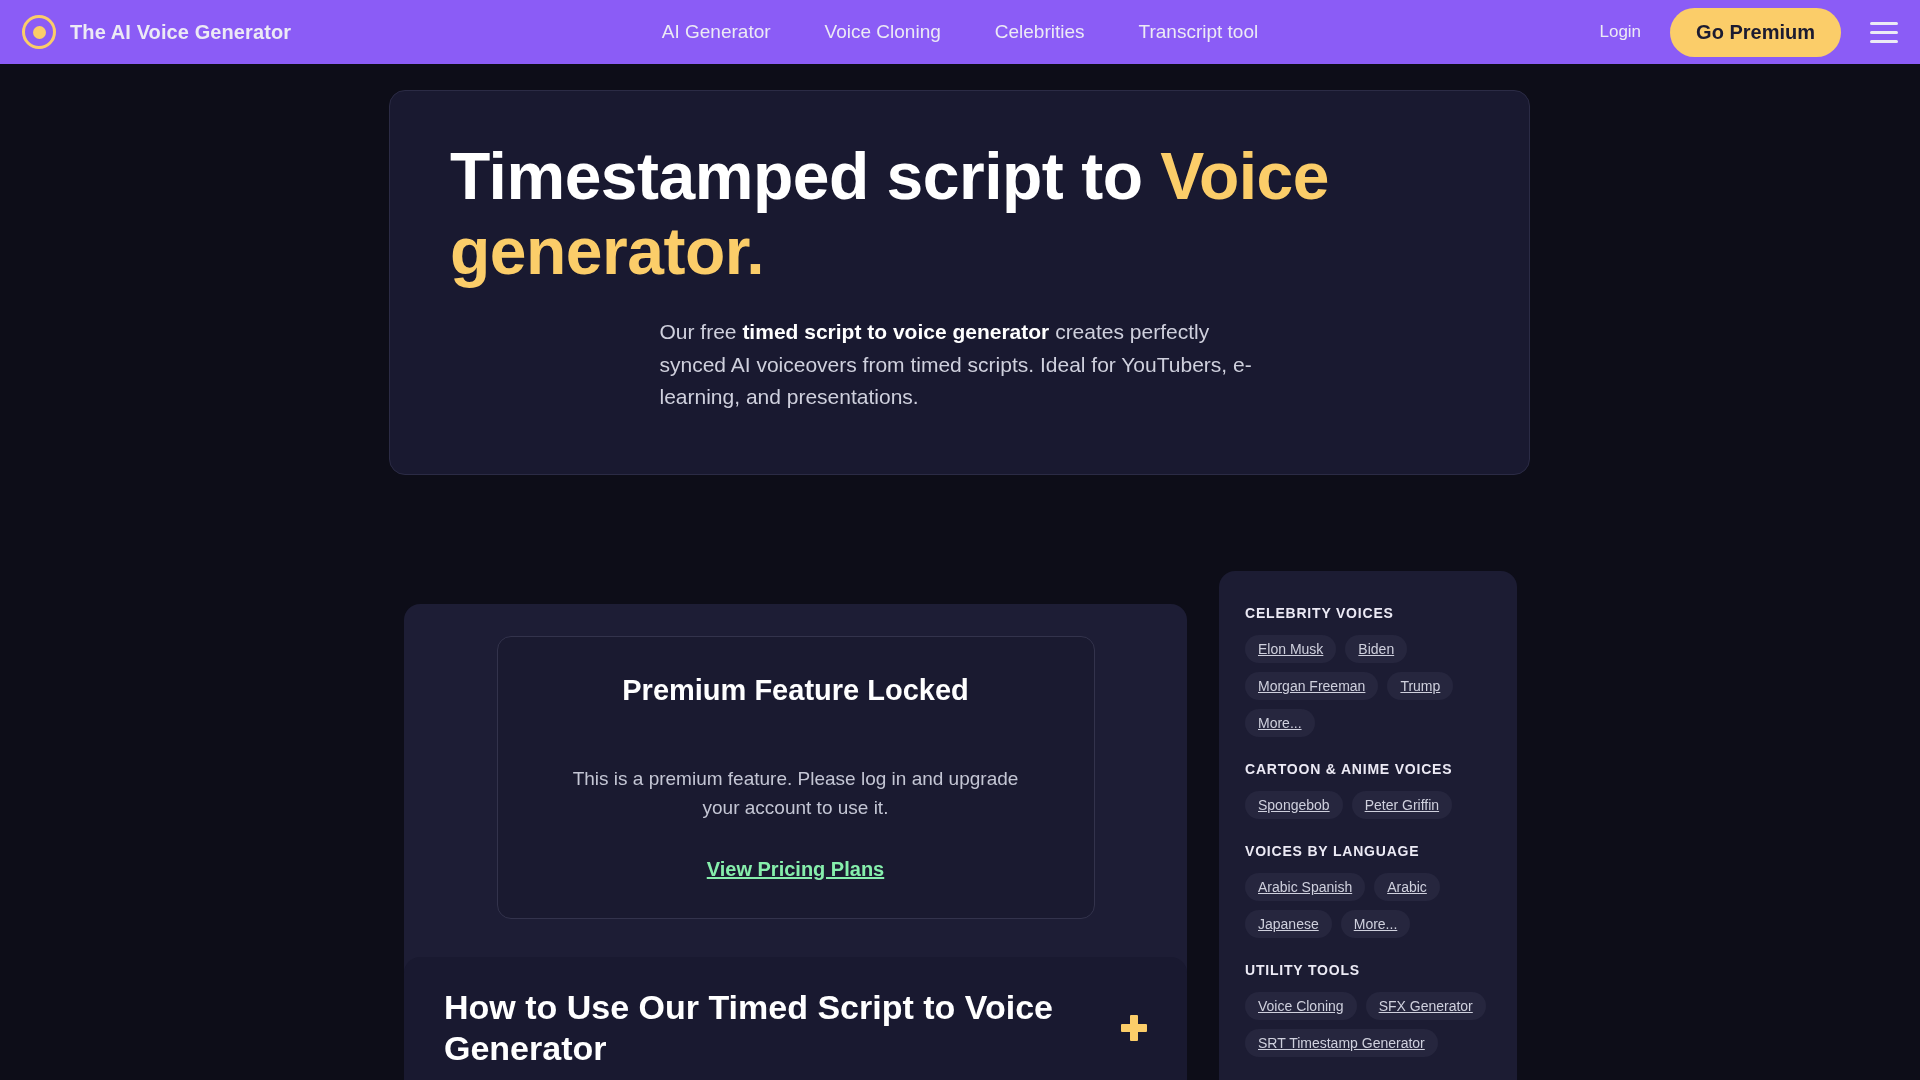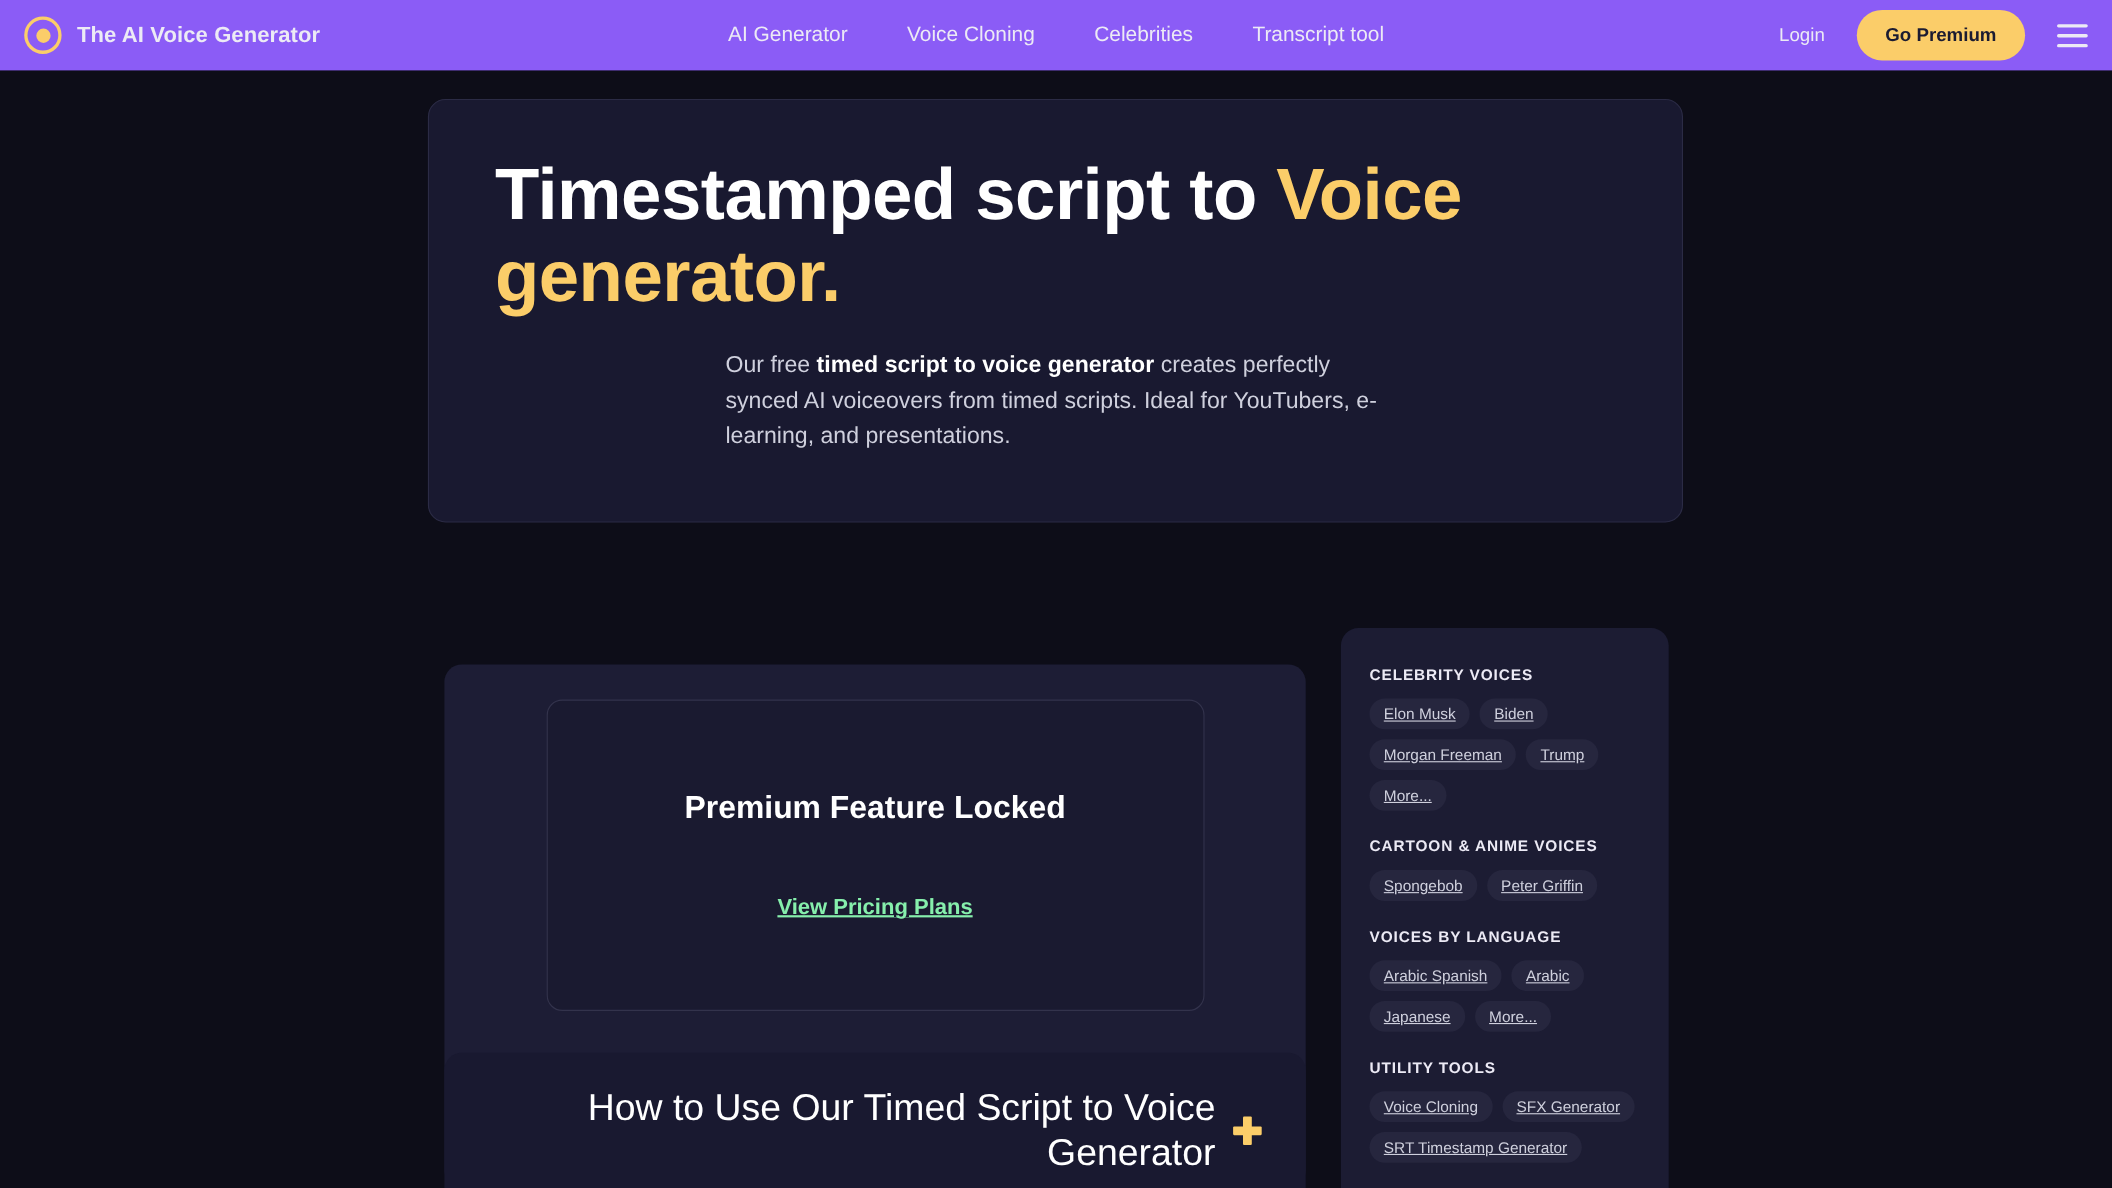--- a/index.html
+++ b/index.html
@@ -32,21 +32,21 @@
   }
   .nav a{ color:#eceaf5; font-size:19px; text-decoration:none; white-space:nowrap; }
 
   .header-right{
     position:absolute; right:22px;
     display:flex; align-items:center; gap:29px;
   }
   .login{ color:#eceaf5; font-size:17px; text-decoration:none; }
   .premium-btn{
     background:#fbcd69; color:#1b1b31;
-    font-size:17px; font-weight:bold;
+    font-size:20px; font-weight:bold;
     border:none; border-radius:999px;
     padding:13px 26px; cursor:pointer;
     white-space:nowrap;
   }
   .burger{ width:28px; display:flex; flex-direction:column; gap:6px; cursor:pointer; }
   .burger span{ display:block; height:3px; background:#eceaf5; border-radius:2px; }
 
   
   .hero{
     position:absolute; left:389px; top:90px;
@@ -105,22 +105,22 @@
 
   .accordion{
     position:absolute; left:404px; top:957px;
     width:783px; min-height:123px;
     background:#191930;
     border-radius:16px;
     padding:30px 40px;
     display:flex; align-items:center; gap:16px;
   }
   .accordion h3{
-    flex:1; text-align:right;
-    font-size:34px; font-weight:normal; line-height:1.2; color:#ffffff;
+    flex:1; text-align:left;
+    font-size:34px; font-weight:bold; line-height:1.2; color:#ffffff;
   }
   .plus-icon{
     width:26px; height:26px; position:relative; flex:none; cursor:pointer;
   }
   .plus-icon::before, .plus-icon::after{
     content:""; position:absolute; background:#fbcd69; border-radius:1px;
   }
   .plus-icon::before{ left:0; top:9px; width:26px; height:8px; }
   .plus-icon::after{ top:0; left:9px; width:8px; height:26px; }
 
@@ -183,20 +183,21 @@
     <span>Timestamped script to </span><span class="hl">Voice generator.</span>
   </h1>
   <p>
     <span>Our free </span><b>timed script to voice generator</b><span> creates perfectly synced AI voiceovers from timed scripts. Ideal for YouTubers, e-learning, and presentations.</span>
   </p>
 </div>
 
 <div class="left-panel">
   <div class="locked-card">
     <h2>Premium Feature Locked</h2>
+    <p>This is a premium feature. Please log in and upgrade your account to use it.</p>
     <a href="#" class="pricing-link">View Pricing Plans</a>
   </div>
 </div>
 
 <div class="accordion">
   <h3>How to Use Our Timed Script to Voice Generator</h3>
   <span class="plus-icon"></span>
 </div>
 
 <div class="sidebar">

